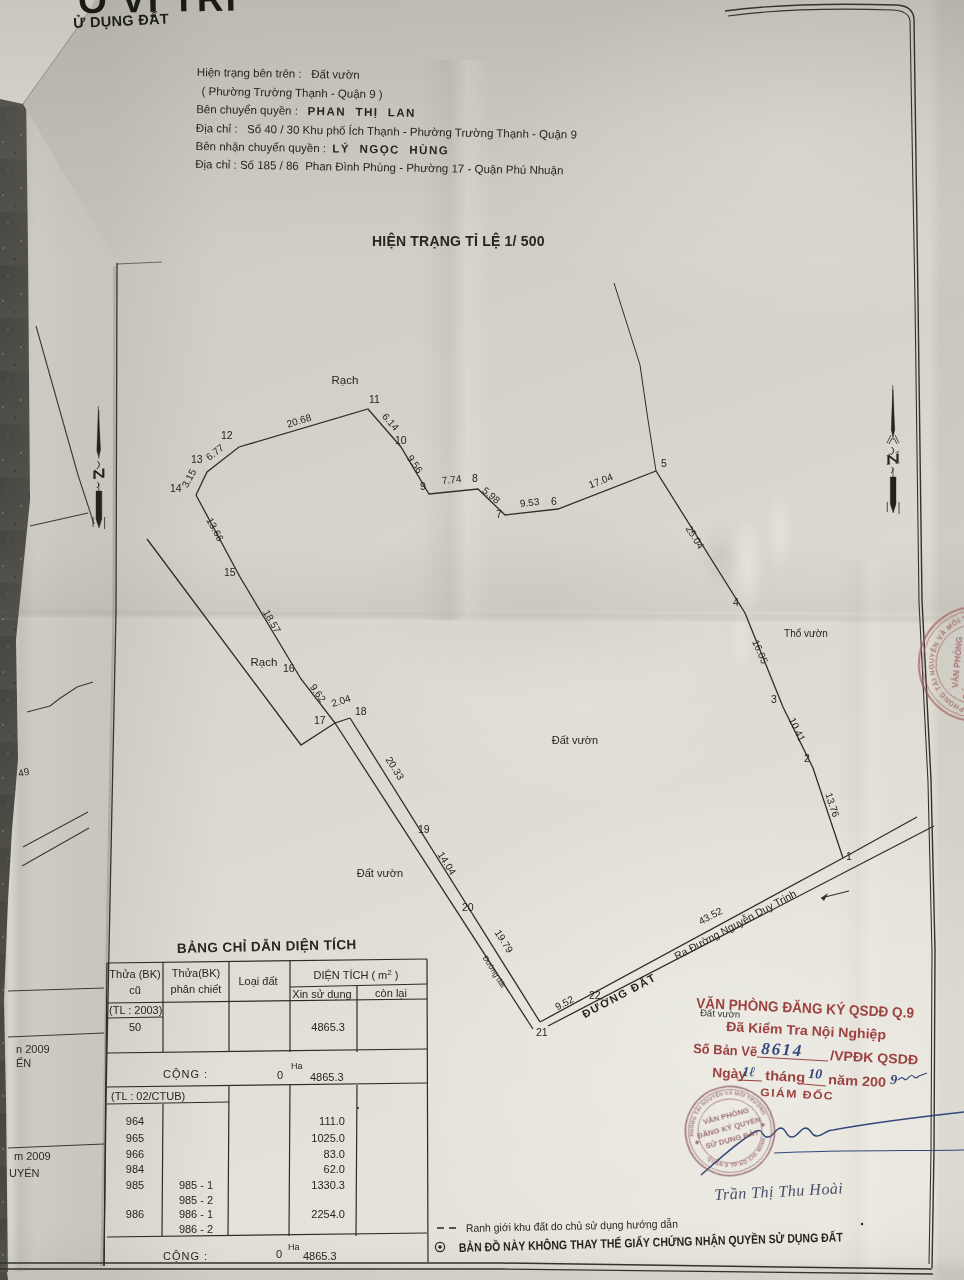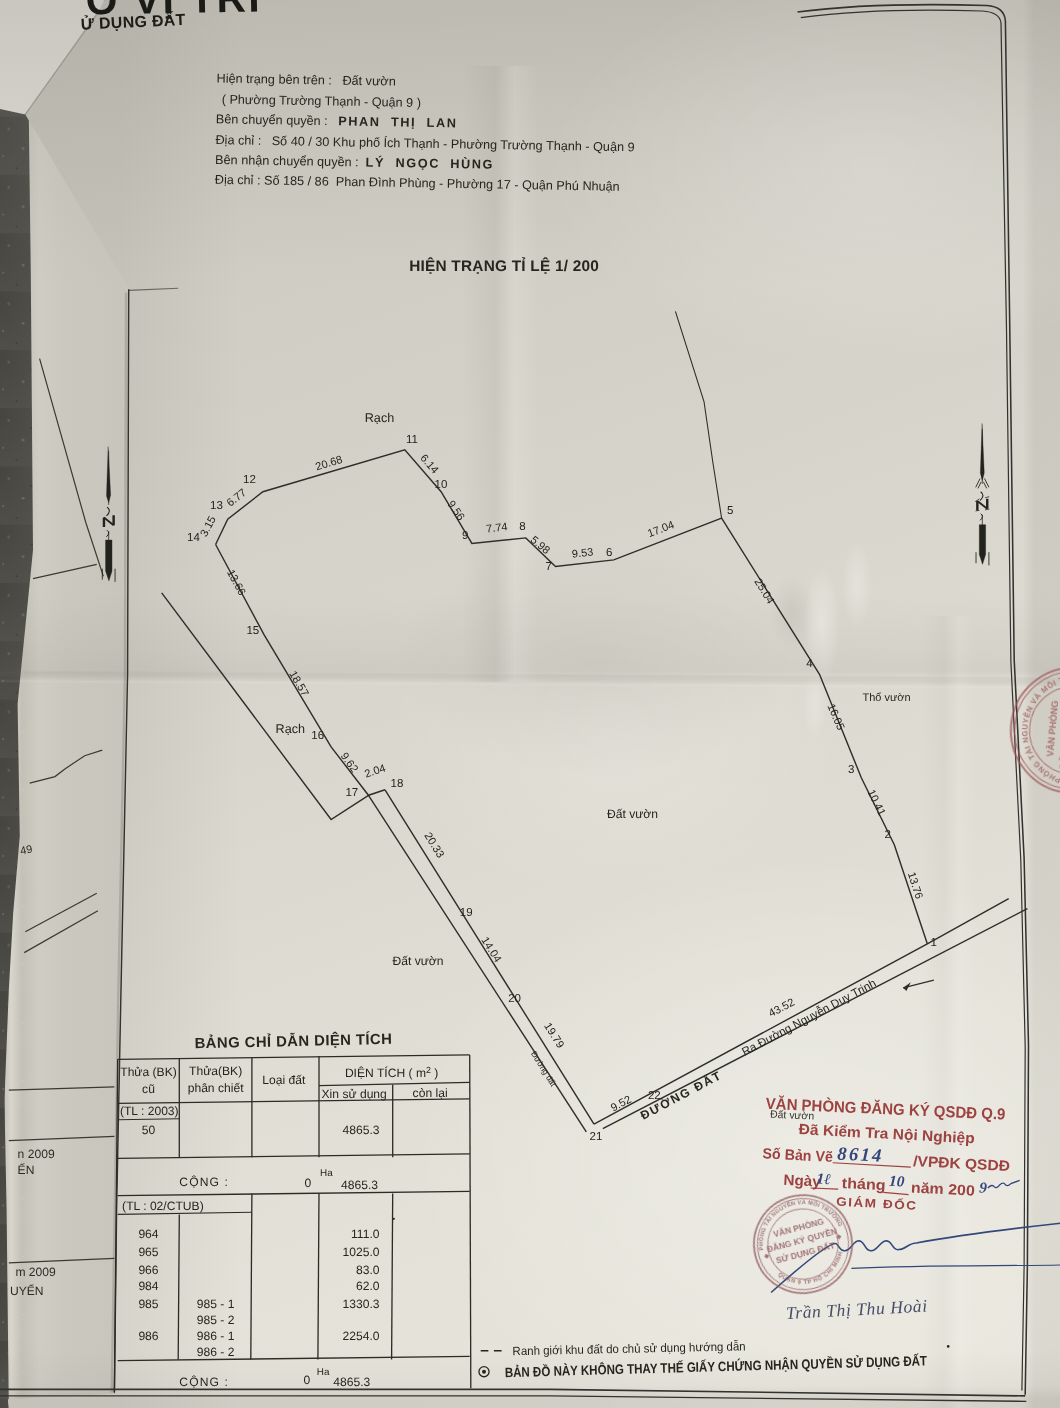--- a/index.html
+++ b/index.html
@@ -315,14 +315,14 @@
   </div>
   <div class="abs" style="left:73px;top:15px;font-size:14.5px;font-weight:bold;color:#1d1d18;transform:rotate(-2.6deg);transform-origin:left top;white-space:nowrap;letter-spacing:.3px;">Ử DỤNG ĐẤT</div>
   <div class="abs" id="header" style="left:197px;top:66px;width:480px;color:#26261f;font-size:11.5px;transform:rotate(1deg);transform-origin:left top;">
     <div style="height:19px;">Hiện trạng bên trên :&nbsp;&nbsp;&nbsp;Đất vườn</div>
     <div style="height:18px;padding-left:5px;">( Phường Trường Thạnh - Quận 9 )</div>
     <div style="height:19px;">Bên chuyển quyền :&nbsp;&nbsp;&nbsp;<b style="letter-spacing:1.5px;">PHAN&nbsp; THỊ&nbsp; LAN</b></div>
     <div style="height:18px;">Địa chỉ :&nbsp;&nbsp;&nbsp;Số 40 / 30 Khu phố Ích Thạnh - Phường Trường Thạnh - Quận 9</div>
     <div style="height:18px;">Bên nhận chuyển quyền :&nbsp; <b style="letter-spacing:1.5px;">LÝ&nbsp; NGỌC&nbsp; HÙNG</b></div>
     <div style="height:18px;">Địa chỉ : Số 185 / 86&nbsp; Phan Đình Phùng - Phường 17 - Quận Phú Nhuận</div>
   </div>
-  <div class="abs" style="left:372px;top:233px;font-size:14px;font-weight:bold;color:#26261f;letter-spacing:.2px;white-space:nowrap;">HIỆN TRẠNG TỈ LỆ 1/ 200</div>
+  <div class="abs" style="left:372px;top:233px;font-size:14px;font-weight:bold;color:#26261f;letter-spacing:.2px;white-space:nowrap;">HIỆN TRẠNG TỈ LỆ 1/ 500</div>
 </div>
 
 </body></html>

